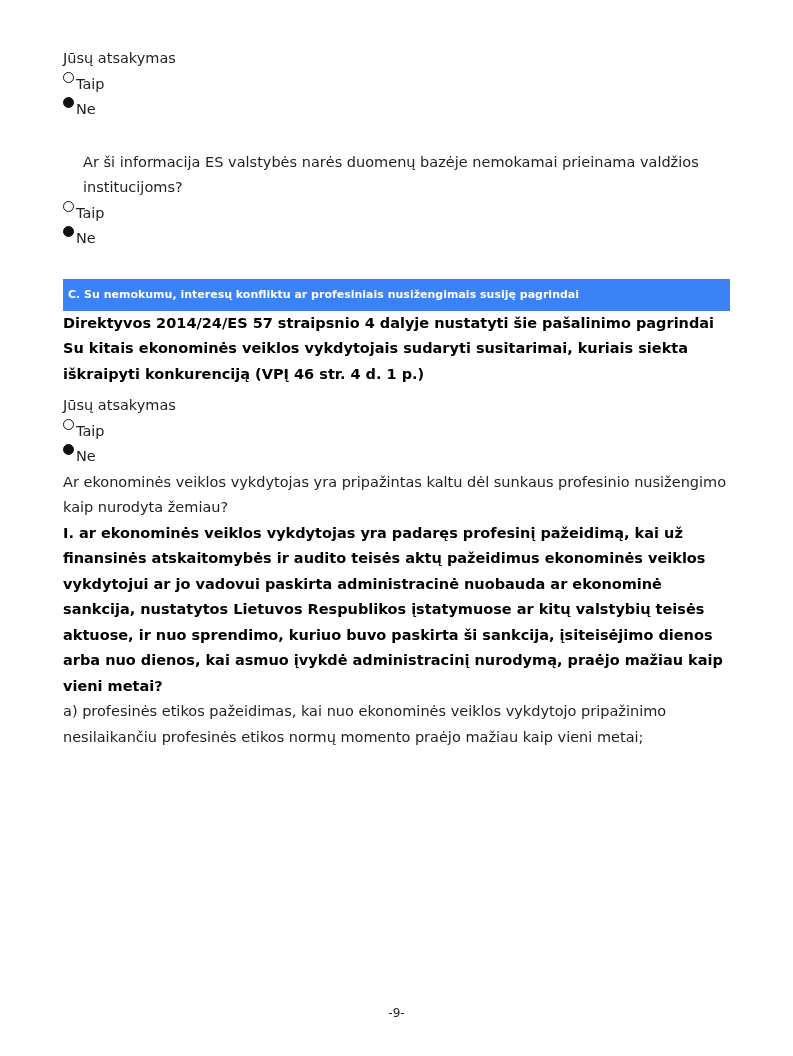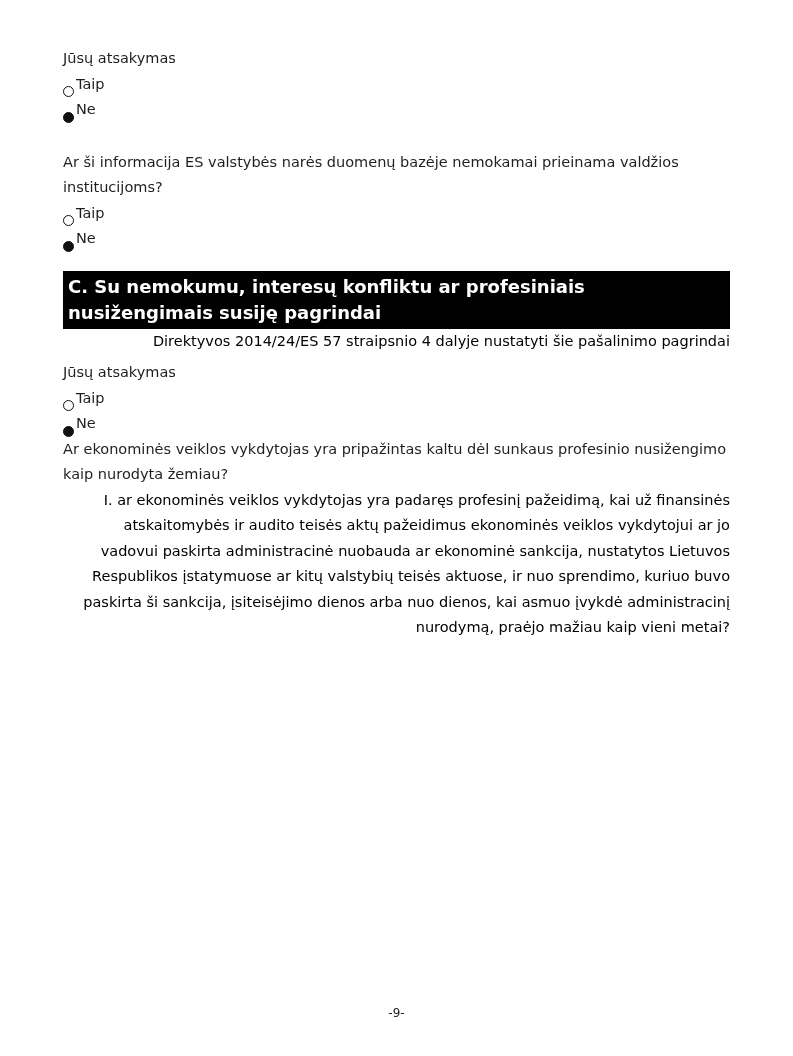--- a/index.html
+++ b/index.html
@@ -13,32 +13,32 @@
     font-family: "DejaVu Sans", "Liberation Sans", sans-serif;
     color: #1a1a1a;
     padding: 46px 63px 0 63px;
     overflow: hidden;
   }
   .para {
     font-size: 14.5px;
     line-height: 25.5px;
     color: #1f1f1f;
   }
-  .bold { font-weight: normal; color: #000000; text-align: right; }
+  .bold { font-weight: bold; color: #000000; }
   .prewrap { white-space: pre-wrap; }
-  .gap-top-lg { margin-top: 27px; }
+  .gap-top-lg { margin-top: 27px; margin-left: 20px; }
   .gap-top-sm { margin-top: 6px; }
   .answer-label {
     font-size: 14.5px;
     line-height: 25.5px;
     color: #1f1f1f;
   }
   .radio-row {
     display: flex;
-    align-items: flex-end;
+    align-items: flex-start;
     height: 25.5px;
     cursor: default;
   }
   .radio {
     width: 11px;
     height: 11px;
     border: 1.4px solid #111111;
     border-radius: 50%;
     display: inline-block;
     flex: none;
@@ -48,25 +48,25 @@
   .radio[data-state="checked"] {
     background: #111111;
     border-color: #111111;
   }
   .radio-label {
     font-size: 14.5px;
     line-height: 25.5px;
     color: #1f1f1f;
   }
   .section-header {
-    margin-top: 19px;
-    background: #000000;
+    margin-top: 27px;
+    background: #3b82f6;
     color: #ffffff;
     font-weight: bold;
-    font-size: 18px;
+    font-size: 11px;
     line-height: 26px;
     padding: 3px 6px 3px 5px;
   }
   .footer {
     position: absolute;
     left: 0;
     right: 0;
     bottom: 36px;
     text-align: center;
     font-size: 12px;
@@ -100,36 +100,38 @@
     <div class="radio-row">
       <span class="radio" data-state="checked"></span>
       <span class="radio-label">Ne</span>
     </div>
   </div>
 
   <div class="section-header">C. Su nemokumu, interesų konfliktu ar profesiniais nusižengimais susiję pagrindai</div>
 
   <p class="para bold">Direktyvos 2014/24/ES 57 straipsnio 4 dalyje nustatyti šie pašalinimo pagrindai</p>
 
+  <p class="para bold">Su kitais ekonominės veiklos vykdytojais sudaryti susitarimai, kuriais siekta iškraipyti konkurenciją (VPĮ 46 str. 4 d. 1 p.)</p>
 
 
   <div class="gap-top-sm">
     <p class="answer-label">Jūsų atsakymas</p>
     <div class="radio-row">
       <span class="radio" data-state="unchecked"></span>
       <span class="radio-label">Taip</span>
     </div>
     <div class="radio-row">
       <span class="radio" data-state="checked"></span>
       <span class="radio-label">Ne</span>
     </div>
   </div>
 
 
   <p class="para">Ar ekonominės veiklos vykdytojas yra pripažintas kaltu dėl sunkaus profesinio nusižengimo kaip nurodyta žemiau?</p>
 
   <p class="para bold">I. ar ekonominės veiklos vykdytojas yra padaręs profesinį pažeidimą, kai už finansinės atskaitomybės ir audito teisės aktų pažeidimus ekonominės veiklos vykdytojui ar jo vadovui paskirta administracinė nuobauda ar ekonominė sankcija, nustatytos Lietuvos Respublikos įstatymuose ar kitų valstybių teisės aktuose, ir nuo sprendimo, kuriuo buvo paskirta ši sankcija, įsiteisėjimo dienos arba nuo dienos, kai asmuo įvykdė administracinį nurodymą, praėjo mažiau kaip vieni metai?</p>
 
 
+  <p class="para">a) profesinės etikos pažeidimas, kai nuo ekonominės veiklos vykdytojo pripažinimo nesilaikančiu profesinės etikos normų momento praėjo mažiau kaip vieni metai;</p>
 
   <div class="footer">-9-</div>
 
 </div>
 
 </body></html>

